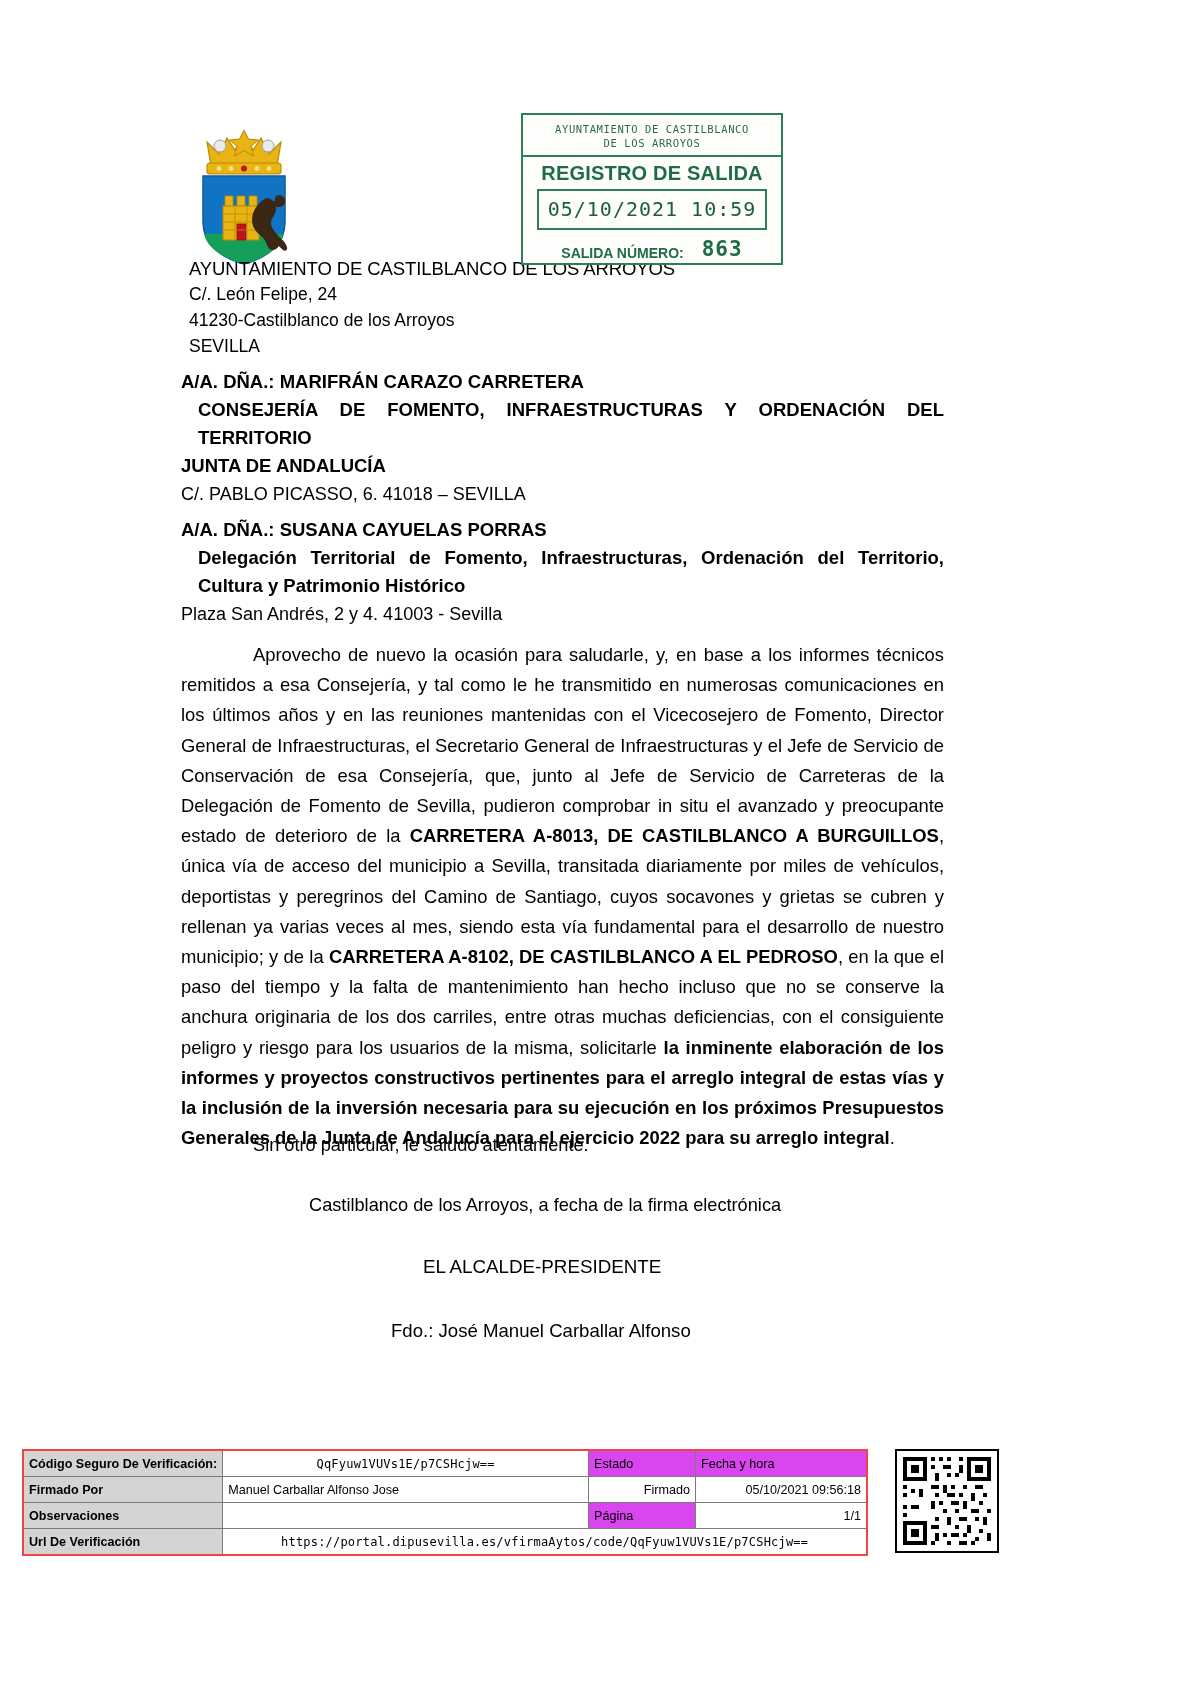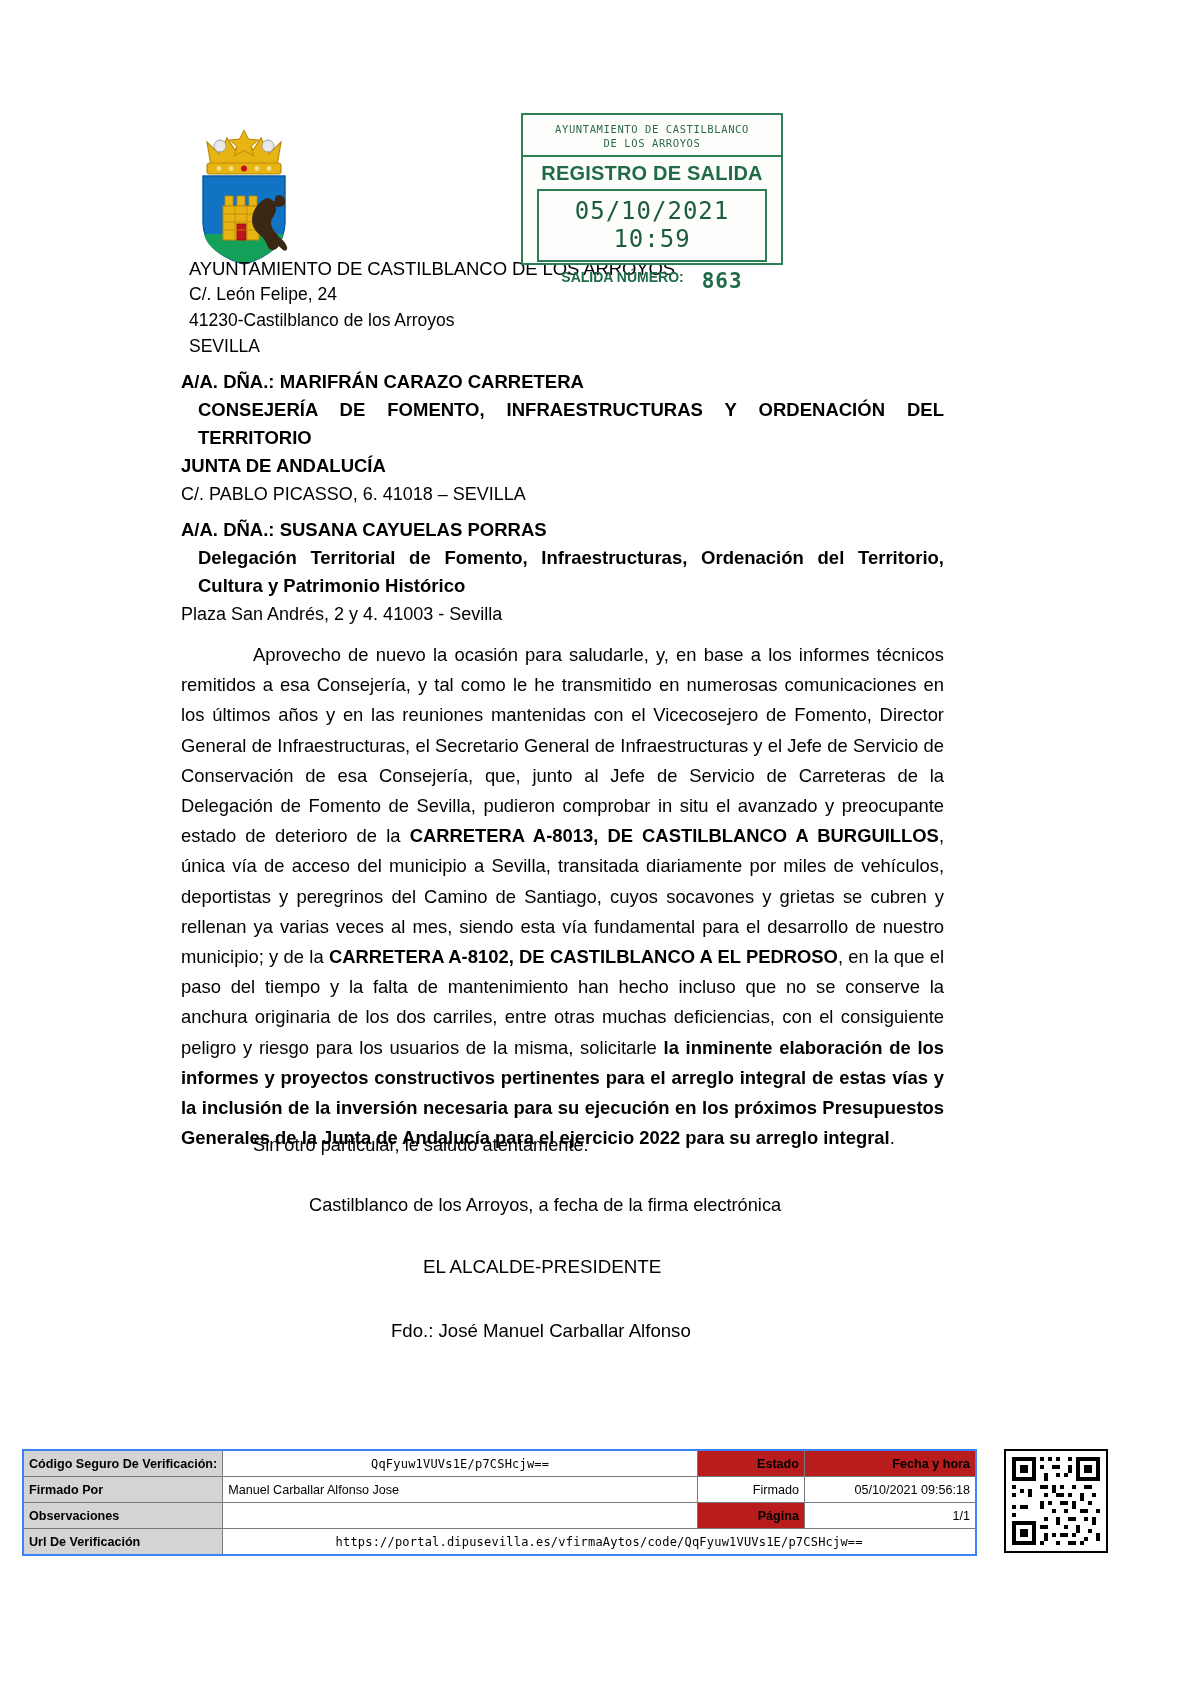--- a/index.html
+++ b/index.html
@@ -31,24 +31,24 @@
   }
   .stamp-div{height:2px;background:#2f7d54;margin:0 0 0 0;}
   .stamp-title{
     text-align:center;color:#1f6b46;font-weight:bold;
     font-size:20px;letter-spacing:.2px;padding:5px 0 4px 0;
   }
   .stamp-datebox{
     margin:0 14px;border:2px solid #2f7d54;
     text-align:center;color:#1d5c3c;
     font-family:"DejaVu Sans Mono", monospace;
-    font-size:24px;letter-spacing:1px;padding:6px 0 7px 0;
+    font-size:20px;letter-spacing:1px;padding:6px 0 7px 0;
   }
   .stamp-bottom{
-    display:flex;align-items:flex-start;justify-content:center;gap:18px;
+    display:flex;align-items:flex-end;justify-content:center;gap:18px;
     color:#1f6b46;font-weight:bold;font-size:14px;padding:7px 0 0 0;
   }
   .stamp-num{font-family:"DejaVu Sans Mono", monospace;font-size:21px;font-weight:bold;letter-spacing:1px;}
 
   
   .org-block{position:absolute;left:181px;top:256px;width:760px;z-index:1;}
   .org-name{font-size:18.5px;font-weight:normal;letter-spacing:-.1px;line-height:25px;}
   .org-line{font-size:17.5px;line-height:26px;}
 
   .addr1{position:absolute;left:181px;top:368px;width:763px;}
@@ -66,27 +66,27 @@
 
   .closing{position:absolute;left:181px;top:1130px;width:763px;}
   .cl-sin{font-size:18.2px;line-height:30px;padding-left:72px;}
   .cl-place{font-size:18.2px;line-height:30px;padding-left:128px;margin-top:30px;}
   .cl-role{font-size:18.8px;line-height:30px;padding-left:242px;margin-top:32px;}
   .cl-fdo{font-size:18.6px;line-height:30px;padding-left:210px;margin-top:34px;}
 
   
   .footer{position:absolute;left:22px;top:1449px;width:1146px;display:flex;align-items:flex-start;gap:0;}
   table.csv{
-    border-collapse:collapse;width:955px;
+    border-collapse:collapse;width:846px;
     font-size:12.6px;background:#fff;
-    border:2px solid #3b82f6;
+    border:2px solid #ef4444;
   }
   table.csv td{border:1px solid #7a7a7a;padding:3px 5px;height:19px;vertical-align:middle;}
   .lbl{background:#d4d4d4;font-weight:bold;width:186px;white-space:nowrap;}
-  .hdr{background:#b91c1c;font-weight:bold;text-align:right;white-space:nowrap;}
+  .hdr{background:#d946ef;font-weight:normal;text-align:left;white-space:nowrap;}
   .mono{font-family:"DejaVu Sans Mono", monospace;font-size:12px;text-align:center;letter-spacing:.2px;}
   .ctr{text-align:right;}
   .val{padding-left:7px;}
   .w-state{width:96px;}
   .w-date{width:160px;}
 
   .qr{width:104px;height:104px;margin-left:27px;border:2px solid #000;box-sizing:border-box;padding:4px;background:#fff;}
   .qr svg{display:block;}
 </style>
 </head>

